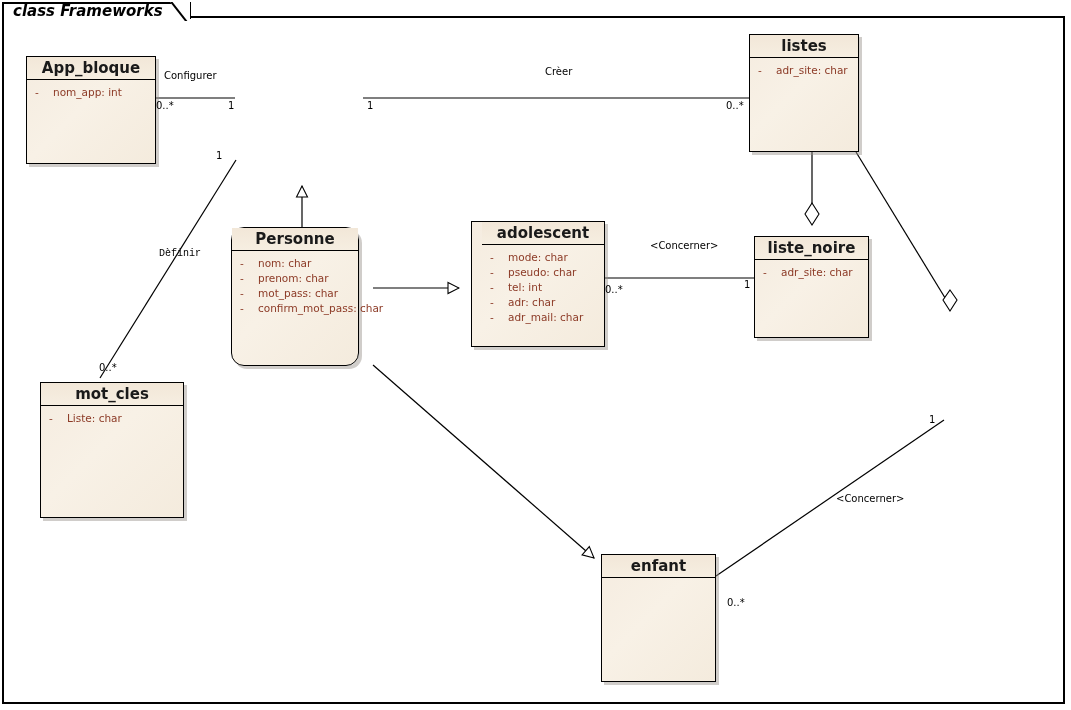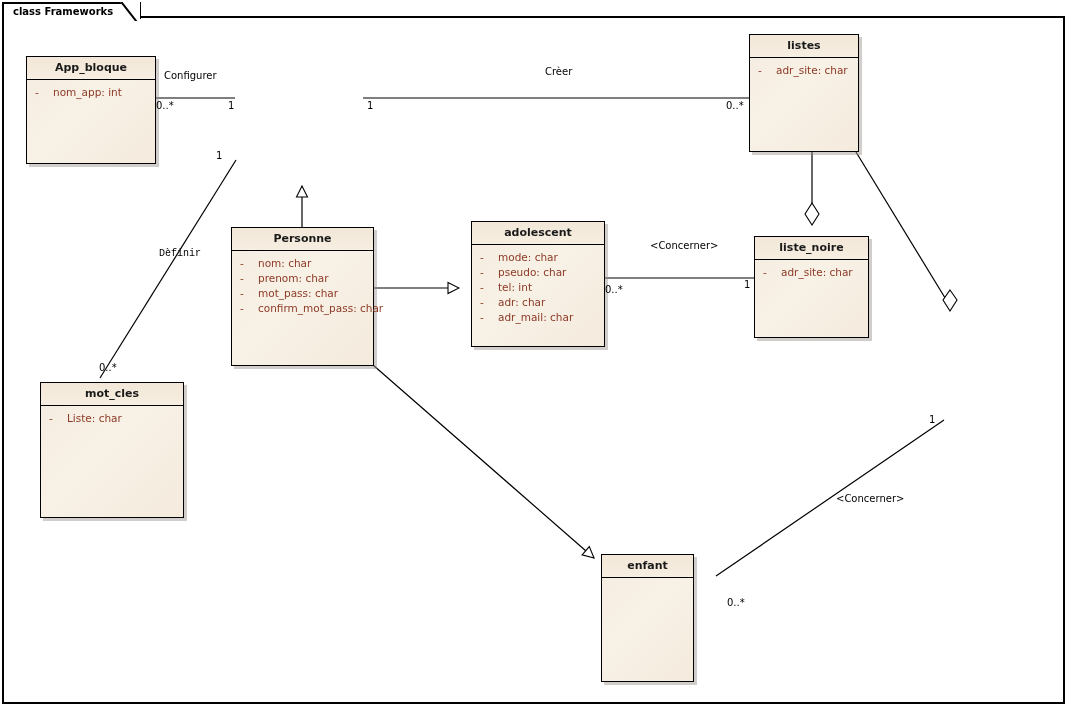--- a/index.html
+++ b/index.html
@@ -38,25 +38,26 @@
     box-sizing: border-box;
     border: 2px solid #000000;
     border-bottom: none;
     background: #ffffff;
     padding: 0 26px 0 9px;
     display: flex;
     align-items: center;
     z-index: 6;
   }
   #title-tab .tab-label {
-    font-size: 10px;
+    font-size: 15px;
     font-weight: bold;
     color: #000000;
     white-space: nowrap;
     line-height: 13px;
+    font-style: italic;
   }
   
   #title-tab .tab-corner {
     position: absolute;
     right: -1px;
     top: -2px;
     width: 20px;
     height: 19px;
     overflow: hidden;
   }
@@ -89,21 +90,21 @@
     box-sizing: border-box;
     border: 1.5px solid #000000;
     background: linear-gradient(135deg, #f5ece0 0%, #f8f1e6 45%, #f4ebdd 100%);
     box-shadow: 3px 3px 0 rgba(150,145,138,0.45);
     z-index: 4;
   }
   .uml-class .cls-name {
     height: 22px;
     line-height: 22px;
     text-align: center;
-    font-size: 11px;
+    font-size: 15px;
     font-weight: bold;
     color: #1a1a1a;
     border-bottom: 1.5px solid #000000;
     background: linear-gradient(180deg, #f2e7d8 0%, #f6eee1 100%);
     white-space: nowrap;
     overflow: hidden;
   }
   .uml-class .cls-attrs {
     padding: 5px 0 0 0;
   }
@@ -194,21 +195,21 @@
   <div class="uml-class" style="left:749px; top:34px; width:110px; height:118px;">
     <div class="cls-name">listes</div>
     <div class="cls-attrs">
       <div class="attr">
         <span class="vis">-</span>
         <span class="nm">adr_site:  char</span>
       </div>
     </div>
   </div>
 
-  <div class="uml-class" style="left:231px; top:227px; width:143px; height:139px;">
+  <div class="uml-class" style="left:231px; top:227px; width:128px; height:139px;border-radius:13px;">
     <div class="cls-name">Personne</div>
     <div class="cls-attrs">
       <div class="attr">
         <span class="vis">-</span>
         <span class="nm">nom:  char</span>
       </div>
       <div class="attr">
         <span class="vis">-</span>
         <span class="nm">prenom:  char</span>
       </div>
@@ -216,21 +217,21 @@
         <span class="vis">-</span>
         <span class="nm">mot_pass:  char</span>
       </div>
       <div class="attr">
         <span class="vis">-</span>
         <span class="nm">confirm_mot_pass:  char</span>
       </div>
     </div>
   </div>
 
-  <div class="uml-class" style="left:471px; top:221px; width:134px; height:126px;">
+  <div class="uml-class" style="left:471px; top:221px; width:134px; height:126px;padding-left:10px;">
     <div class="cls-name">adolescent</div>
     <div class="cls-attrs">
       <div class="attr">
         <span class="vis">-</span>
         <span class="nm">mode:  char</span>
       </div>
       <div class="attr">
         <span class="vis">-</span>
         <span class="nm">pseudo:  char</span>
       </div>
@@ -263,21 +264,21 @@
   <div class="uml-class" style="left:40px; top:382px; width:144px; height:136px;">
     <div class="cls-name">mot_cles</div>
     <div class="cls-attrs">
       <div class="attr">
         <span class="vis">-</span>
         <span class="nm">Liste:  char</span>
       </div>
     </div>
   </div>
 
-  <div class="uml-class" style="left:601px; top:554px; width:93px; height:128px;">
+  <div class="uml-class" style="left:601px; top:554px; width:115px; height:128px;">
     <div class="cls-name">enfant</div>
     <div class="cls-attrs"></div>
   </div>
 
   <div class="edge-label" style="left:164px; top:70px;">Configurer</div>
 
   <div class="edge-label mult" style="left:156px; top:100px;">0..*</div>
 
   <div class="edge-label mult" style="left:228px; top:100px;">1</div>
 

